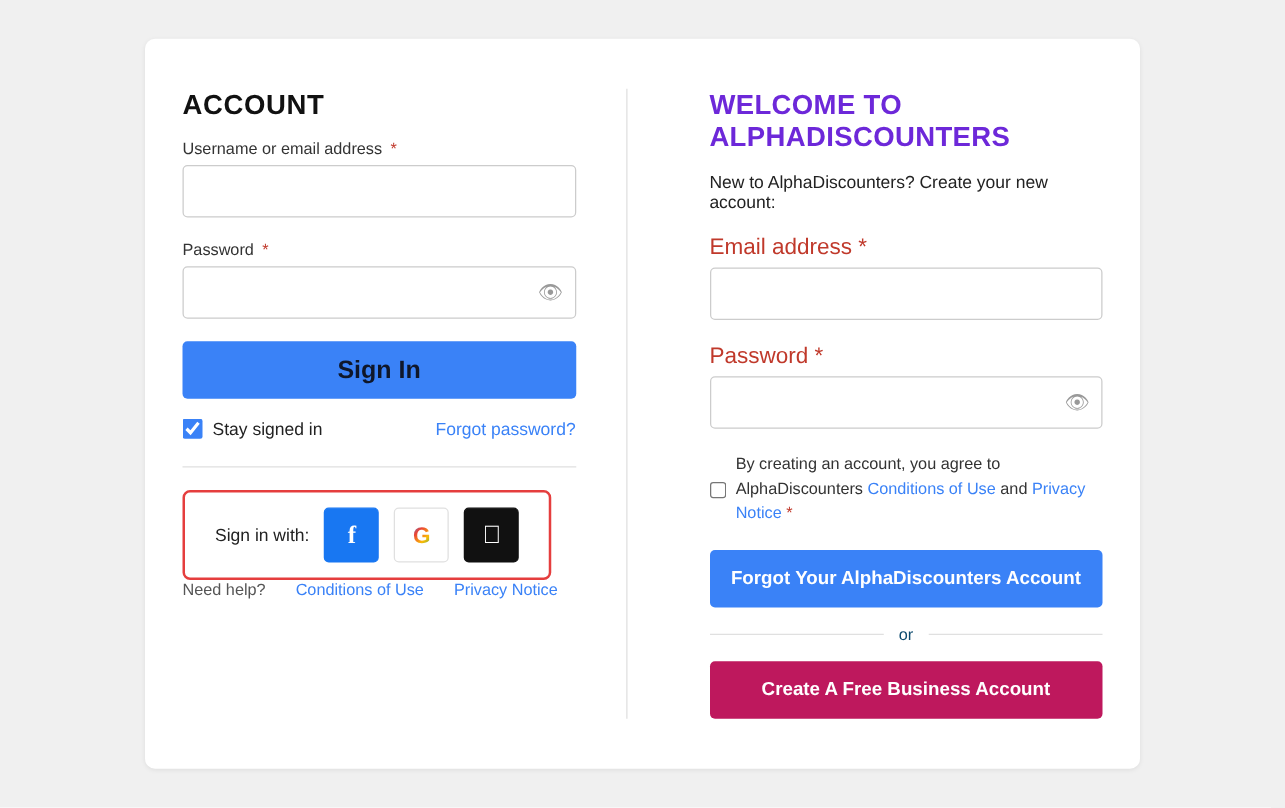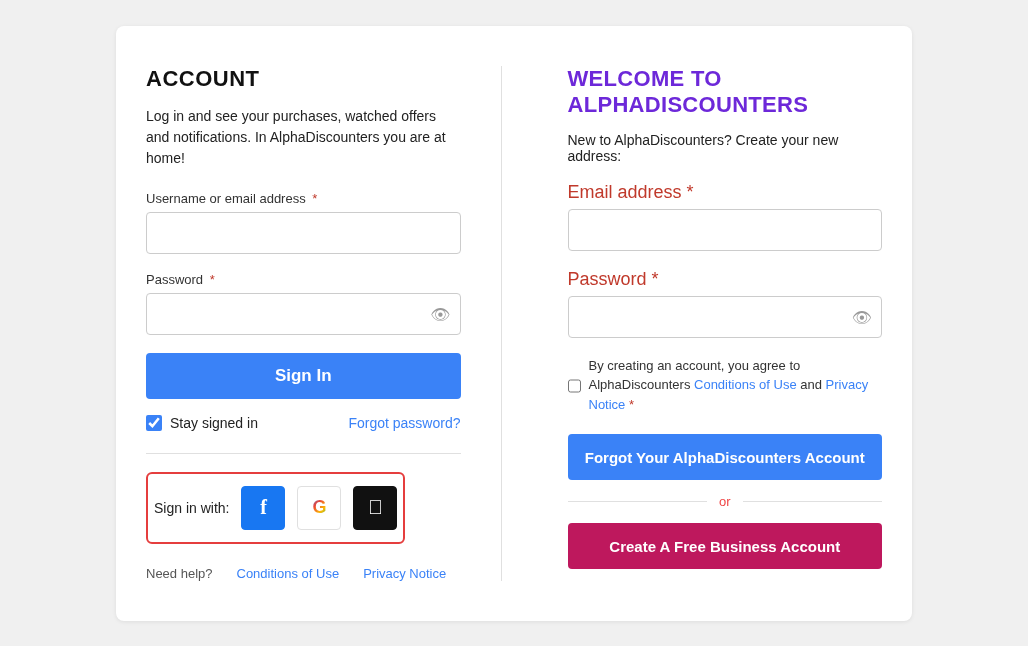--- a/index.html
+++ b/index.html
@@ -76,24 +76,24 @@
       top: 50%;
       transform: translateY(-50%);
       color: #999;
       cursor: pointer;
       font-size: 16px;
     }
     .btn-signin {
       width: 100%;
       height: 46px;
       background: #3a82f7;
-      color: #ffffff;
+      color: #0f172a;
       border: none;
       border-radius: 4px;
-      font-size: 17px;
+      font-size: 20px;
       font-weight: 600;
       cursor: pointer;
       margin-bottom: 16px;
     }
     .signin-options {
       display: flex;
       align-items: center;
       justify-content: space-between;
       margin-bottom: 22px;
     }
@@ -116,25 +116,24 @@
       cursor: pointer;
     }
     .divider-line {
       border: none;
       border-top: 1px solid #e0e0e0;
       margin-bottom: 18px;
     }
     .social-signin-box {
       border: 2px solid #e53e3e;
       border-radius: 6px;
-      padding: 12px 6px;
+      padding: 12px 24px;
       display: inline-flex;
       align-items: center;
       gap: 12px;
-      margin-bottom: 22px;
     }
     .social-signin-label {
       font-size: 14px;
       color: #222;
       white-space: nowrap;
     }
     .social-btn {
       width: 44px;
       height: 44px;
       border-radius: 4px;
@@ -221,21 +220,21 @@
       font-size: 15px;
       font-weight: 600;
       cursor: pointer;
       margin-bottom: 14px;
     }
     .or-divider {
       display: flex;
       align-items: center;
       gap: 12px;
       margin-bottom: 14px;
-      color: #ef4444;
+      color: #0c4a6e;
       font-size: 13px;
       justify-content: center;
     }
     .or-divider::before, .or-divider::after {
       content: '';
       flex: 1;
       border-top: 1px solid #e0e0e0;
     }
     .btn-business {
       width: 100%;
@@ -269,21 +268,20 @@
       font-size: 20px;
     }
   </style>
 </head>
 <body>
 
 <div class="card">
 
   <div class="left-panel">
     <h2 class="section-title">ACCOUNT</h2>
-    <p class="description">Log in and see your purchases, watched offers and notifications. In AlphaDiscounters you are at home!</p>
 
     <div class="field-label">
       <span class="label-text">Username or email address</span>
       <span class="required">*</span>
     </div>
     <div class="input-wrapper">
       <input type="text" placeholder="" style="">
     </div>
 
     <div class="field-label">
@@ -322,21 +320,21 @@
 
     <div class="bottom-links">
       <span class="need-help">Need help?</span>
       <a>Conditions of Use</a>
       <a>Privacy Notice</a>
     </div>
   </div>
 
   <div class="right-panel">
     <h2 class="welcome-title">WELCOME TO ALPHADISCOUNTERS</h2>
-    <p class="new-account-text">New to AlphaDiscounters? Create your new address:</p>
+    <p class="new-account-text">New to AlphaDiscounters? Create your new account:</p>
 
     <div class="right-field-label">
       <span class="label-text">Email address</span>
       <span class="required">*</span>
     </div>
     <div class="input-wrapper">
       <input type="email" style="">
     </div>
 
     <div class="right-field-label">

